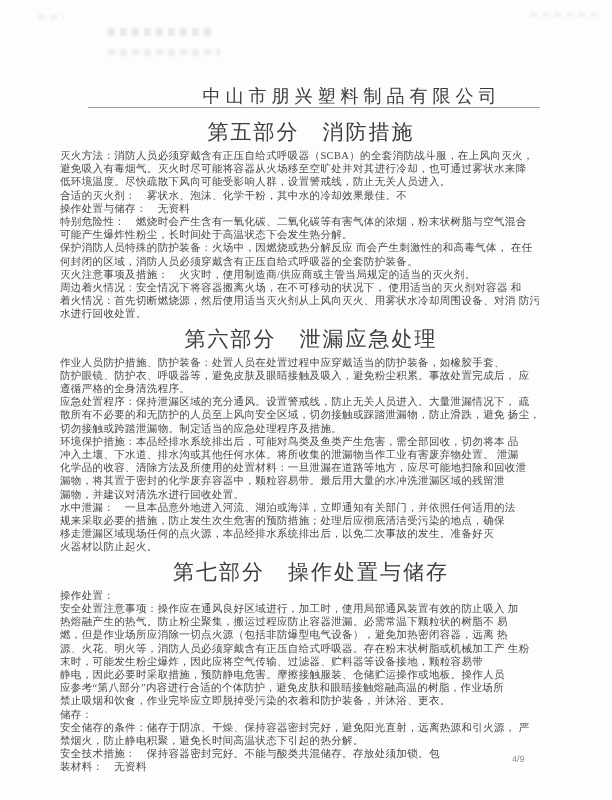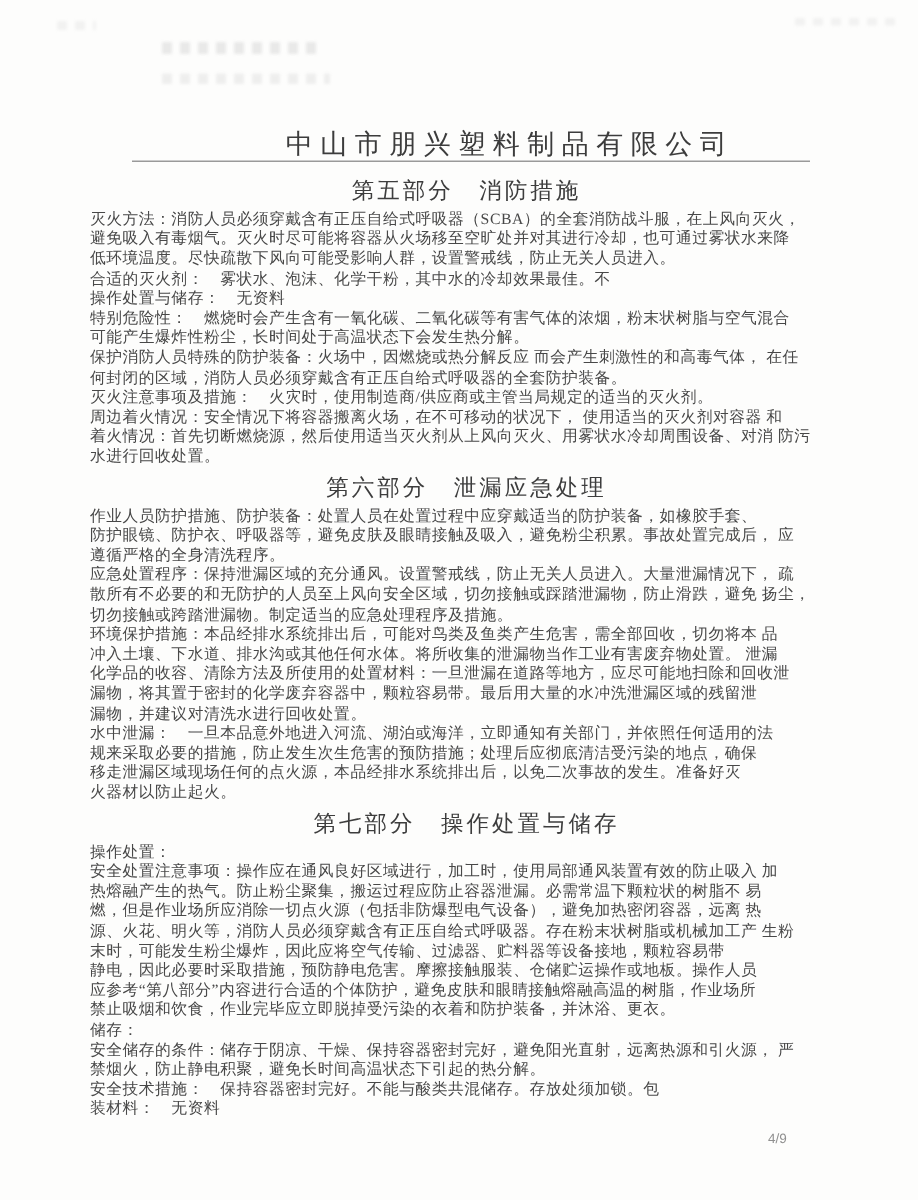--- a/index.html
+++ b/index.html
@@ -24,21 +24,21 @@
     opacity: .55;
   }
   .artifact.a1 { left: 108px; top: 28px;  width: 104px; height: 8px; }
   .artifact.a2 { left: 108px; top: 49px;  width: 112px; height: 7px; opacity:.4; }
   .artifact.a3 { left: 530px; top: 12px;  width: 70px;  height: 5px; opacity:.3; }
   .artifact.a4 { left: 38px;  top: 14px;  width: 26px;  height: 6px; opacity:.3; }
 
   header.doc-header {
     position: absolute;
     top: 84px;
-    left: 4px;
+    left: 16px;
     width: 576px;
     text-align: center;
   }
   .company-title {
     display: inline-block;
     margin-left: 96px; 
     font-size: 18px;
     letter-spacing: 5px;
     color: #3c3c3c;
     white-space: nowrap;
@@ -53,21 +53,21 @@
   }
 
   main.doc-body {
     position: absolute;
     left: 60px;
     top: 114px;
     width: 502px;
   }
   h2.section-heading {
     margin: 4px 0 3px 0;
-    font-size: 15px;
+    font-size: 21px;
     font-weight: normal;
     letter-spacing: 2px;
     text-align: center;
     color: #3d3d3d;
     white-space: nowrap;
   }
   .text-line {
     font-size: 10.5px;
     line-height: 13.2px;
     letter-spacing: 0.35px;

